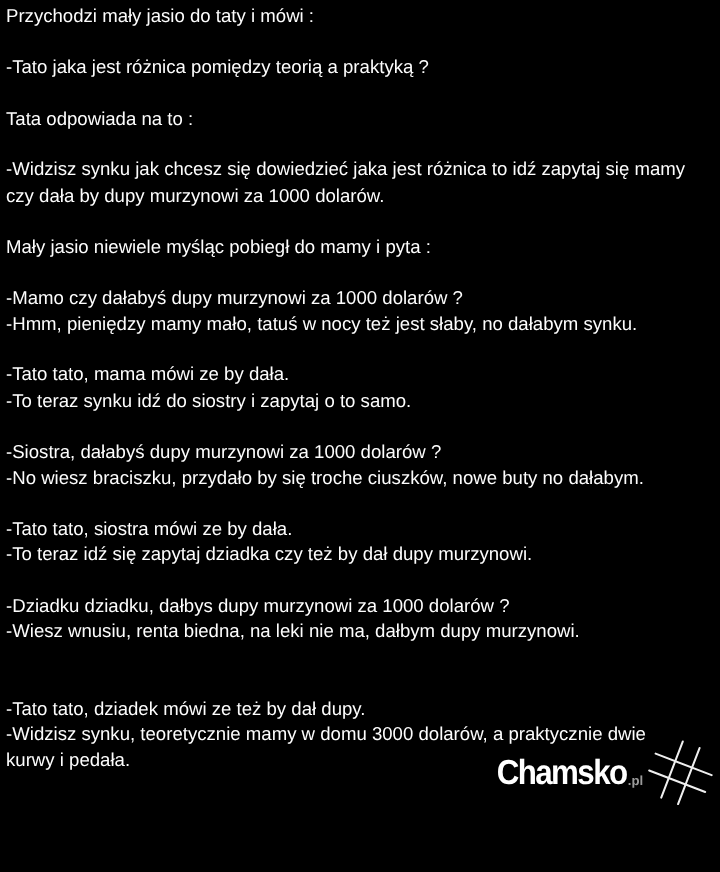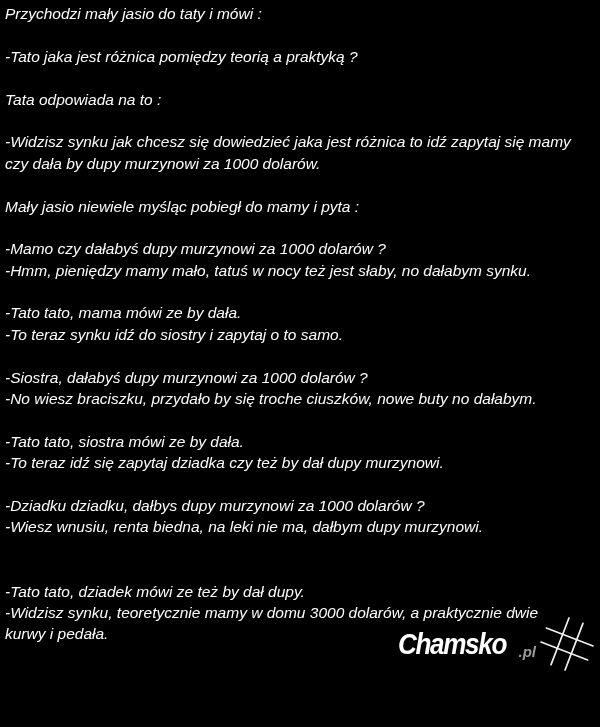--- a/index.html
+++ b/index.html
@@ -7,21 +7,20 @@
     padding: 0;
     background: #000000;
   }
   .canvas {
     position: relative;
     width: 600px;
     height: 727px;
     background: #000000;
     overflow: hidden;
     font-family: "Liberation Sans", sans-serif;
-    font-style: italic;
   }
   .joke {
     position: absolute;
     left: 5px;
     top: 3px;
     right: 2px;
     color: #fdfdfd;
     font-size: 15.5px;
     line-height: 21.4px;
     white-space: pre;
@@ -39,24 +38,24 @@
   .brand {
     font-weight: bold;
     font-size: 29px;
     letter-spacing: -1.5px;
     display: inline-block;
     transform: scaleX(0.9);
     transform-origin: right center;
   }
   .tld {
     font-weight: bold;
-    font-size: 15px;
+    font-size: 11px;
     position: relative;
     top: 7px;
-    margin-left: 12px;
+    margin-left: 1px;
   }
   .hash-wrap {
     margin-left: 3px;
     width: 56px;
     height: 56px;
     display: inline-block;
   }
 </style>
 </head>
 <body>

